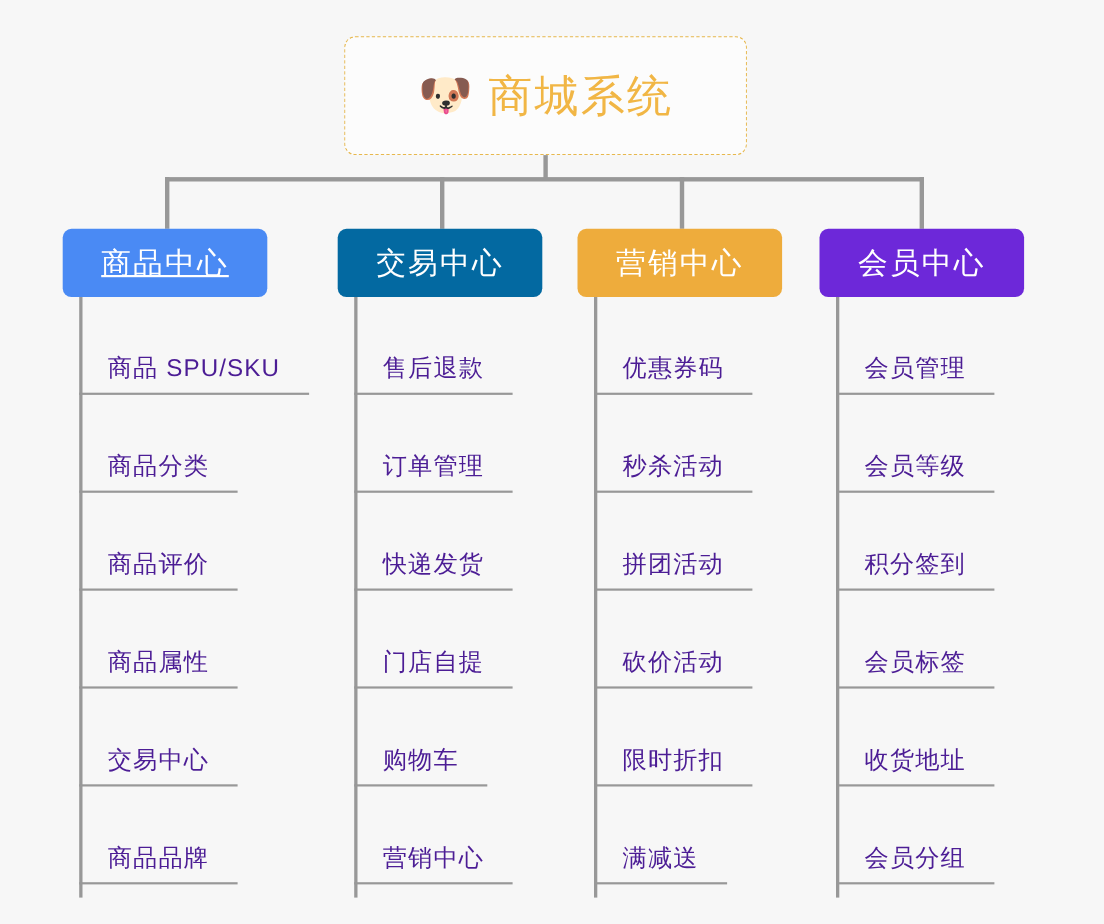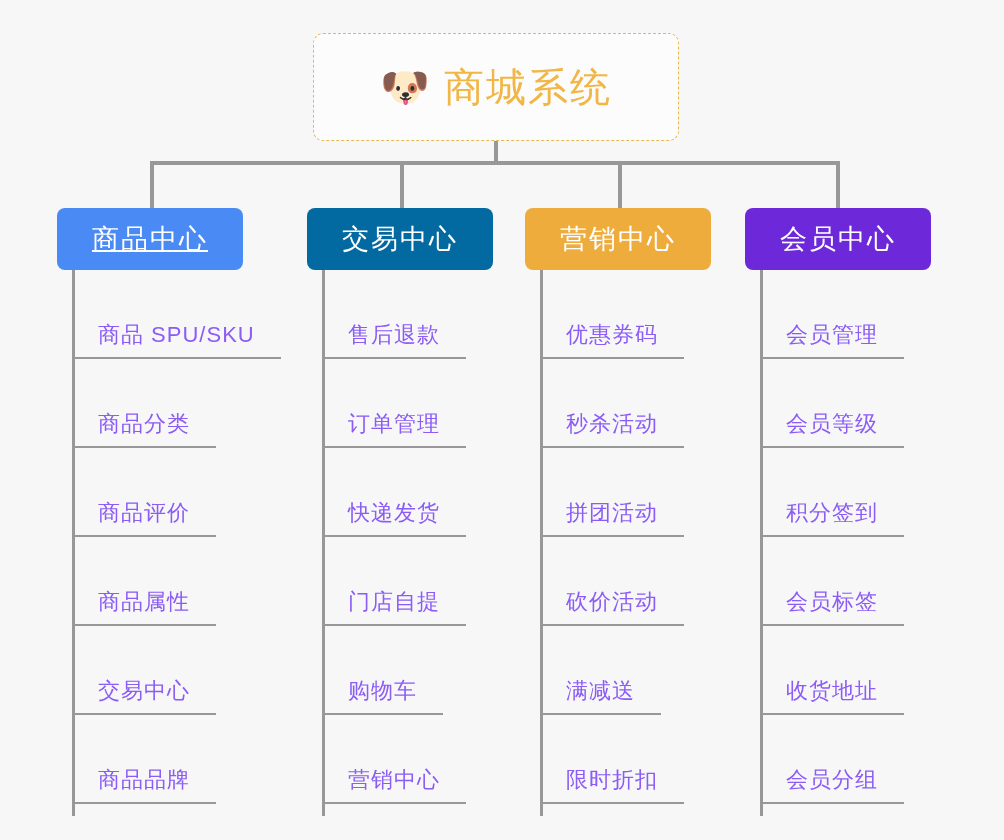--- a/index.html
+++ b/index.html
@@ -106,21 +106,21 @@
   .leaf-item {
     position: relative;
     height: 89px;
     display: flex;
     align-items: flex-end;
     padding-left: 15px;
     box-sizing: border-box;
   }
   .leaf-text {
     font-size: 22px;
-    color: #8b5cf6;
+    color: #4c1d95;
     line-height: 1;
     padding: 0 26px 11px 26px;
     border-bottom: 2px solid #989898;
     white-space: nowrap;
     letter-spacing: 1px;
   }
 </style>
 </head>
 <body>
 
@@ -204,24 +204,24 @@
       <div class="leaf-item">
           <span class="leaf-text">秒杀活动</span>
         </div>
       <div class="leaf-item">
           <span class="leaf-text">拼团活动</span>
         </div>
       <div class="leaf-item">
           <span class="leaf-text">砍价活动</span>
         </div>
       <div class="leaf-item">
+          <span class="leaf-text">限时折扣</span>
+        </div>
+      <div class="leaf-item">
           <span class="leaf-text">满减送</span>
-        </div>
-      <div class="leaf-item">
-          <span class="leaf-text">限时折扣</span>
         </div>
     </div>
   </div>
 
   <div class="column" style="left:745px; width:186px;">
     <div class="cat-box" style="background:#6d28d9;">
       <span>会员中心</span>
     </div>
     <div class="leaf-list">
       <div class="leaf-rail" style="height:546px;"></div>

